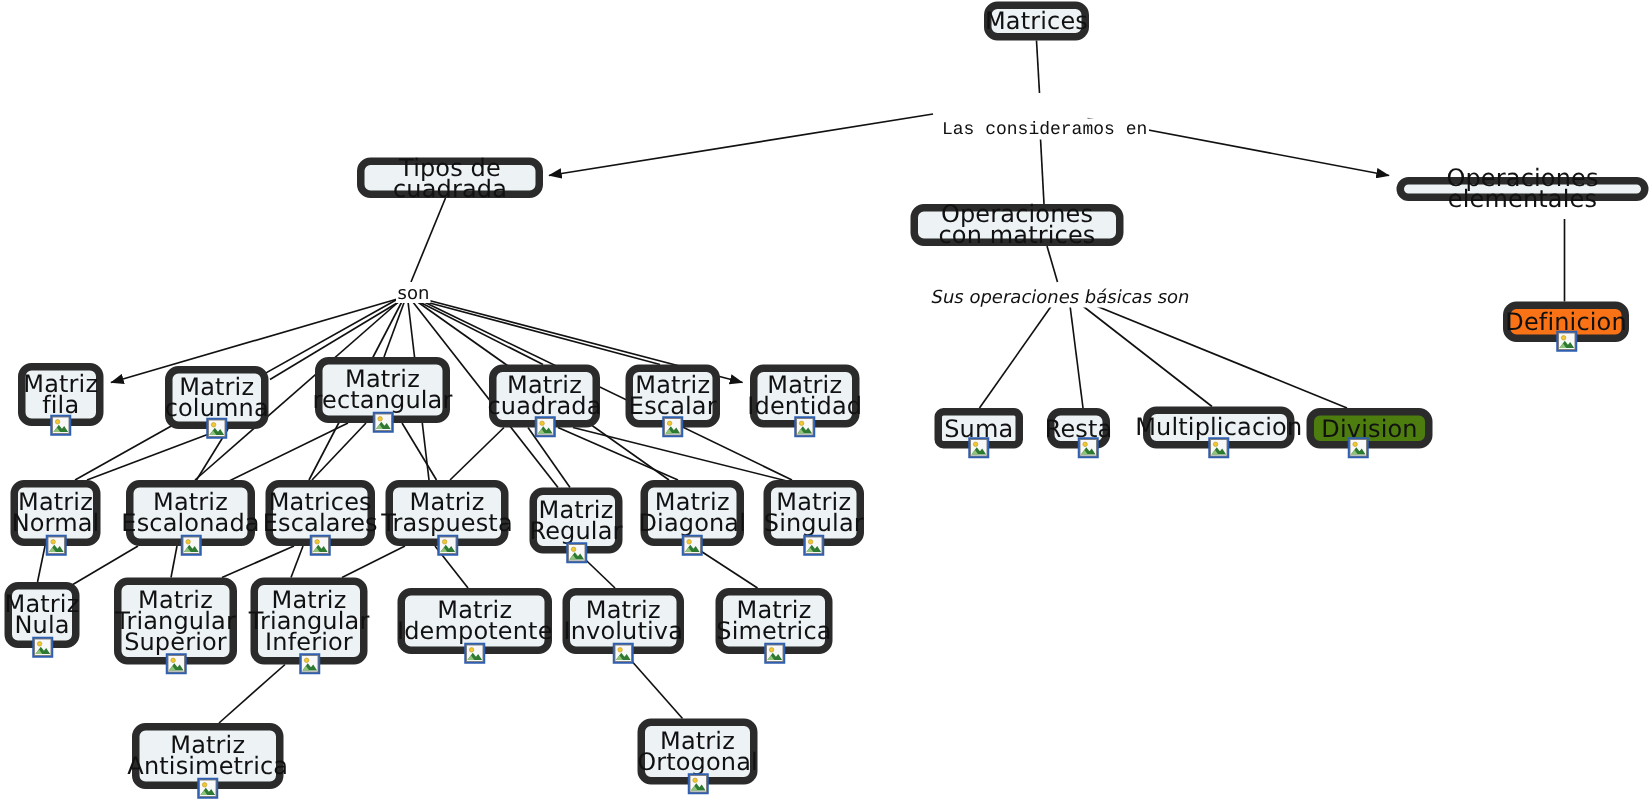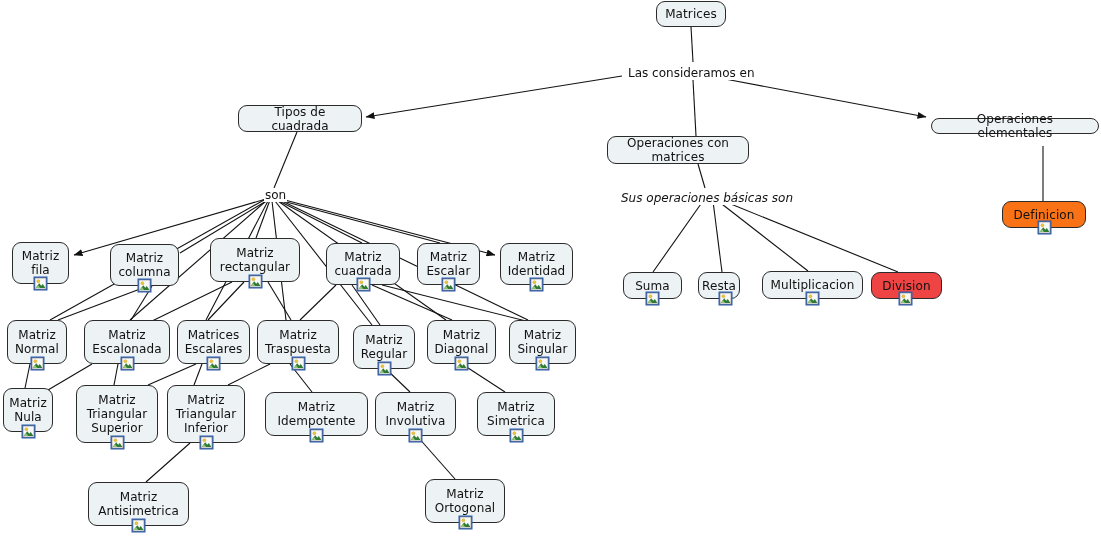--- a/index.html
+++ b/index.html
@@ -23,28 +23,28 @@
     left: 0;
     top: 0;
     width: 1101px;
     height: 538px;
     pointer-events: none;
   }
   .node {
     position: absolute;
     box-sizing: border-box;
     background: #edf2f5;
-    border: 1px solid #be185d;
+    border: 5px solid #be185d;
     border-radius: 9px;
     display: flex;
     align-items: center;
     justify-content: center;
     text-align: center;
     color: #111111;
-    font-size: 12px;
+    font-size: 16px;
     line-height: 14px;
     letter-spacing: 0.1px;
     padding: 2px 6px;
     z-index: 2;
   }
   .node .nlabel {
     display: block;
     white-space: pre-line;
   }
   .linklabel {
@@ -141,21 +141,21 @@
       </div>
       <div class="imgicon" style="left: 1036.5px; top: 220px;">
         <svg width="15" height="15" viewBox="0 0 15 15">
           <rect x="0.5" y="0.5" width="14" height="14" fill="#2f5fb0"></rect>
           <rect x="2" y="2" width="11" height="11" fill="#f8f8f8" stroke="#7b7b7b" stroke-width="0.6"></rect>
           <circle cx="5.4" cy="5.2" r="1.5" fill="#f2c830" stroke="#b8962a" stroke-width="0.4"></circle>
           <polygon points="2.6,12 6.2,7.2 8.3,9.8 9.8,8 12.4,12" fill="#2f7a32"></polygon>
           <polygon points="2.6,12 5.0,9.0 7.2,12" fill="#8fc37a"></polygon>
         </svg>
       </div>
-      <div class="node" style="left: 623px; top: 272px; width: 59px; height: 27px; background: rgb(237, 242, 245); border-color: rgb(43, 43, 43);">
+      <div class="node" style="left: 623px; top: 272px; width: 59px; height: 27px; background: rgb(237, 242, 245); border-color: rgb(43, 43, 43); border-radius: 6px;">
         <span class="nlabel">Suma</span>
       </div>
       <div class="imgicon" style="left: 645px; top: 291px;">
         <svg width="15" height="15" viewBox="0 0 15 15">
           <rect x="0.5" y="0.5" width="14" height="14" fill="#2f5fb0"></rect>
           <rect x="2" y="2" width="11" height="11" fill="#f8f8f8" stroke="#7b7b7b" stroke-width="0.6"></rect>
           <circle cx="5.4" cy="5.2" r="1.5" fill="#f2c830" stroke="#b8962a" stroke-width="0.4"></circle>
           <polygon points="2.6,12 6.2,7.2 8.3,9.8 9.8,8 12.4,12" fill="#2f7a32"></polygon>
           <polygon points="2.6,12 5.0,9.0 7.2,12" fill="#8fc37a"></polygon>
         </svg>
@@ -177,21 +177,21 @@
       </div>
       <div class="imgicon" style="left: 805px; top: 291px;">
         <svg width="15" height="15" viewBox="0 0 15 15">
           <rect x="0.5" y="0.5" width="14" height="14" fill="#2f5fb0"></rect>
           <rect x="2" y="2" width="11" height="11" fill="#f8f8f8" stroke="#7b7b7b" stroke-width="0.6"></rect>
           <circle cx="5.4" cy="5.2" r="1.5" fill="#f2c830" stroke="#b8962a" stroke-width="0.4"></circle>
           <polygon points="2.6,12 6.2,7.2 8.3,9.8 9.8,8 12.4,12" fill="#2f7a32"></polygon>
           <polygon points="2.6,12 5.0,9.0 7.2,12" fill="#8fc37a"></polygon>
         </svg>
       </div>
-      <div class="node" style="left: 871px; top: 272px; width: 71px; height: 27px; background: #ef4444; border-color: rgb(43, 43, 43);">
+      <div class="node" style="left: 871px; top: 272px; width: 84px; height: 27px; background: #4d7c0f; border-color: rgb(43, 43, 43);">
         <span class="nlabel">Division</span>
       </div>
       <div class="imgicon" style="left: 898px; top: 291px;">
         <svg width="15" height="15" viewBox="0 0 15 15">
           <rect x="0.5" y="0.5" width="14" height="14" fill="#2f5fb0"></rect>
           <rect x="2" y="2" width="11" height="11" fill="#f8f8f8" stroke="#7b7b7b" stroke-width="0.6"></rect>
           <circle cx="5.4" cy="5.2" r="1.5" fill="#f2c830" stroke="#b8962a" stroke-width="0.4"></circle>
           <polygon points="2.6,12 6.2,7.2 8.3,9.8 9.8,8 12.4,12" fill="#2f7a32"></polygon>
           <polygon points="2.6,12 5.0,9.0 7.2,12" fill="#8fc37a"></polygon>
         </svg>
@@ -466,17 +466,17 @@
         <svg width="15" height="15" viewBox="0 0 15 15">
           <rect x="0.5" y="0.5" width="14" height="14" fill="#2f5fb0"></rect>
           <rect x="2" y="2" width="11" height="11" fill="#f8f8f8" stroke="#7b7b7b" stroke-width="0.6"></rect>
           <circle cx="5.4" cy="5.2" r="1.5" fill="#f2c830" stroke="#b8962a" stroke-width="0.4"></circle>
           <polygon points="2.6,12 6.2,7.2 8.3,9.8 9.8,8 12.4,12" fill="#2f7a32"></polygon>
           <polygon points="2.6,12 5.0,9.0 7.2,12" fill="#8fc37a"></polygon>
         </svg>
       </div>
     </div>
   <div id="label-layer">
-      <div class="linklabel" style="left: 627px; top: 66px;">Las consideramos en</div>
+      <div class="linklabel" style="left: 627px; top: 79px; font-family: Liberation Mono, monospace;">Las consideramos en</div>
       <div class="linklabel" style="left: 264px; top: 188px;">son</div>
       <div class="linklabel" style="left: 620px; top: 191px; font-style: italic;">Sus operaciones básicas son</div>
     </div>
 </div>
 
 </body></html>

